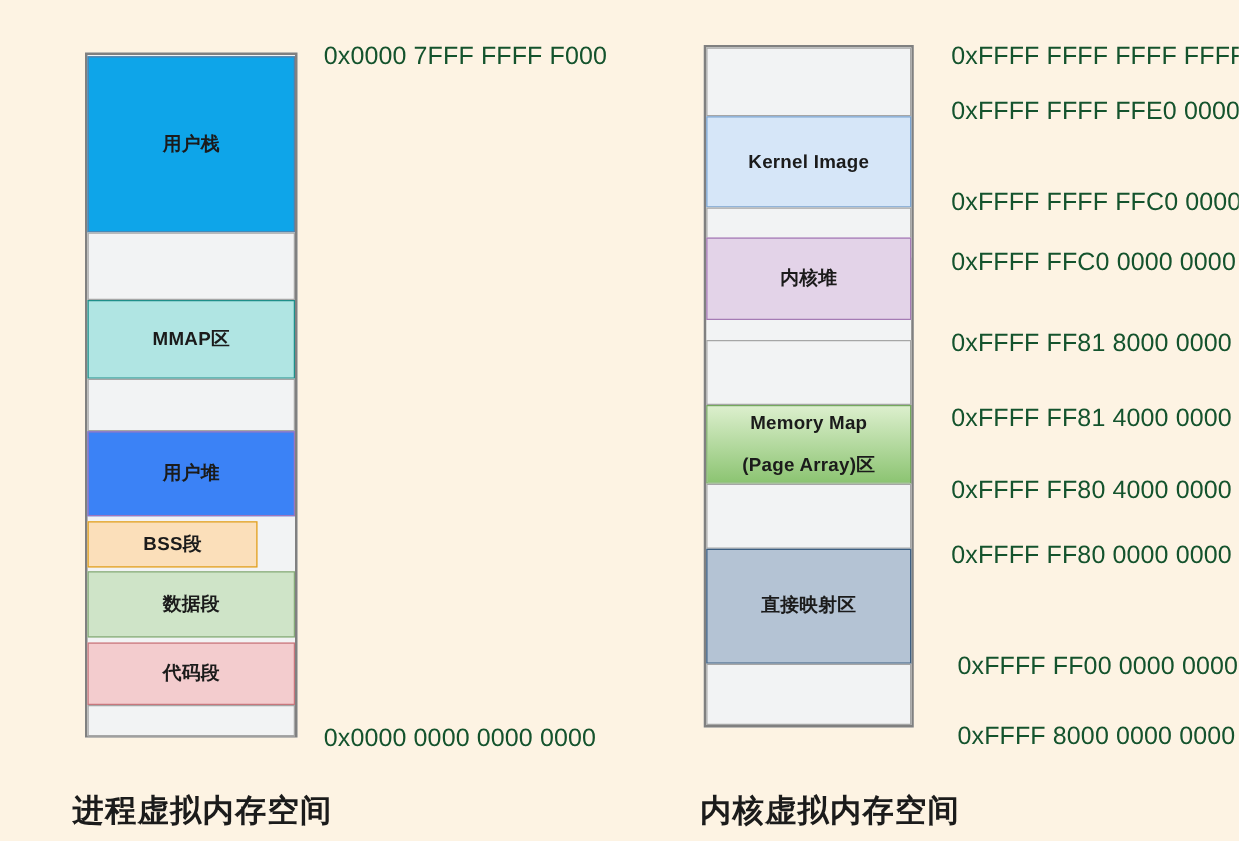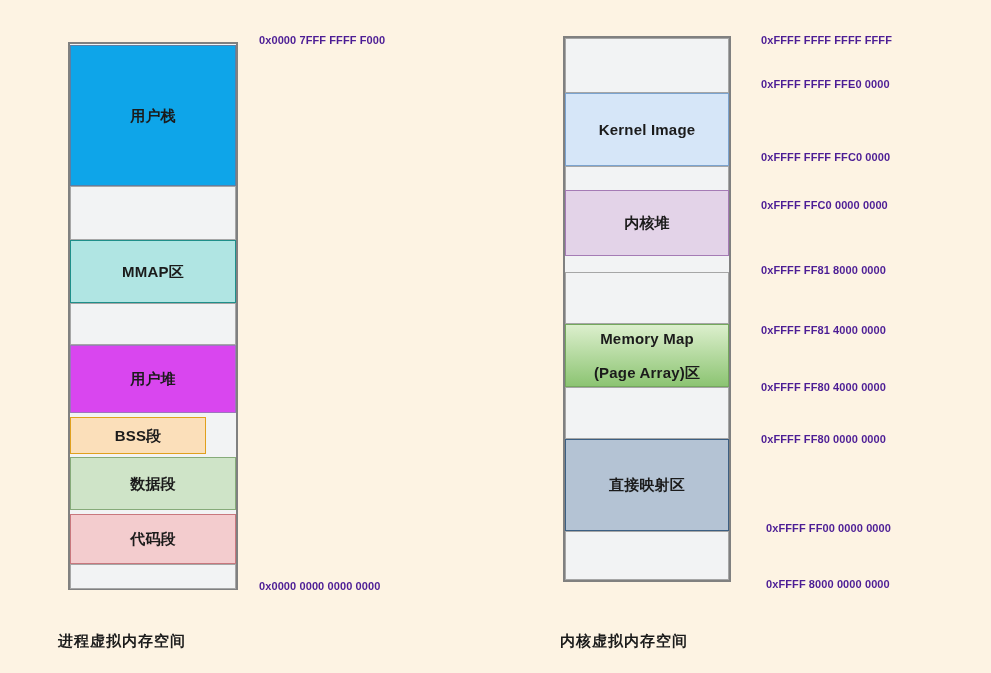--- a/index.html
+++ b/index.html
@@ -47,31 +47,31 @@
     letter-spacing: 0.2px;
   }
   .block.gap {
     background: #f2f3f4;
     border: 1px solid #a6a6a6;
   }
 
   
   .addr {
     position: absolute;
-    font-size: 11px;
-    font-weight: bold;
-    color: #4c1d95;
+    font-size: 20px;
+    font-weight: normal;
+    color: #14532d;
     white-space: nowrap;
     letter-spacing: 0.1px;
   }
 
   
   .caption {
     position: absolute;
-    font-size: 15px;
+    font-size: 25px;
     font-weight: bold;
     color: #1b1b1b;
     white-space: nowrap;
     letter-spacing: 1px;
   }
   #caption-left  { left: 58px;  top: 632px; }
   #caption-right { left: 560px; top: 632px; }
 </style>
 </head>
 <body>
@@ -84,21 +84,21 @@
 
   <div id="dynamic-layer">
       <div class="block" style="left: 70px; top: 45px; width: 166px; height: 141px; background: #0ea5e9; border: 1px solid rgb(90, 127, 166); flex-direction: column;">
         <span>用户栈</span>
       </div>
       <div class="block gap" style="left: 70px; top: 186px; width: 166px; height: 54px; background: rgb(242, 243, 244); border: 1px solid rgb(166, 166, 166);"></div>
       <div class="block" style="left: 70px; top: 240px; width: 166px; height: 63px; background: rgb(176, 229, 227); border: 1px solid rgb(31, 143, 138); flex-direction: column;">
         <span>MMAP区</span>
       </div>
       <div class="block gap" style="left: 70px; top: 303px; width: 166px; height: 42px; background: rgb(242, 243, 244); border: 1px solid rgb(166, 166, 166);"></div>
-      <div class="block" style="left: 70px; top: 345px; width: 166px; height: 68px; background: #d946ef; border: 1px solid rgb(156, 118, 189); flex-direction: column;">
+      <div class="block" style="left: 70px; top: 345px; width: 166px; height: 68px; background: #3b82f6; border: 1px solid rgb(156, 118, 189); flex-direction: column;">
         <span>用户堆</span>
       </div>
       <div class="block" style="left: 70px; top: 417px; width: 136px; height: 37px; background: rgb(251, 223, 186); border: 1px solid rgb(224, 160, 30); flex-direction: column;">
         <span>BSS段</span>
       </div>
       <div class="block" style="left: 70px; top: 457px; width: 166px; height: 53px; background: rgb(207, 228, 200); border: 1px solid rgb(134, 171, 121); flex-direction: column; align-items: center;">
         <span>数据段</span>
       </div>
       <div class="block" style="left: 70px; top: 514px; width: 166px; height: 50px; background: rgb(243, 204, 206); border: 1px solid rgb(200, 119, 125); flex-direction: column;">
         <span>代码段</span>

